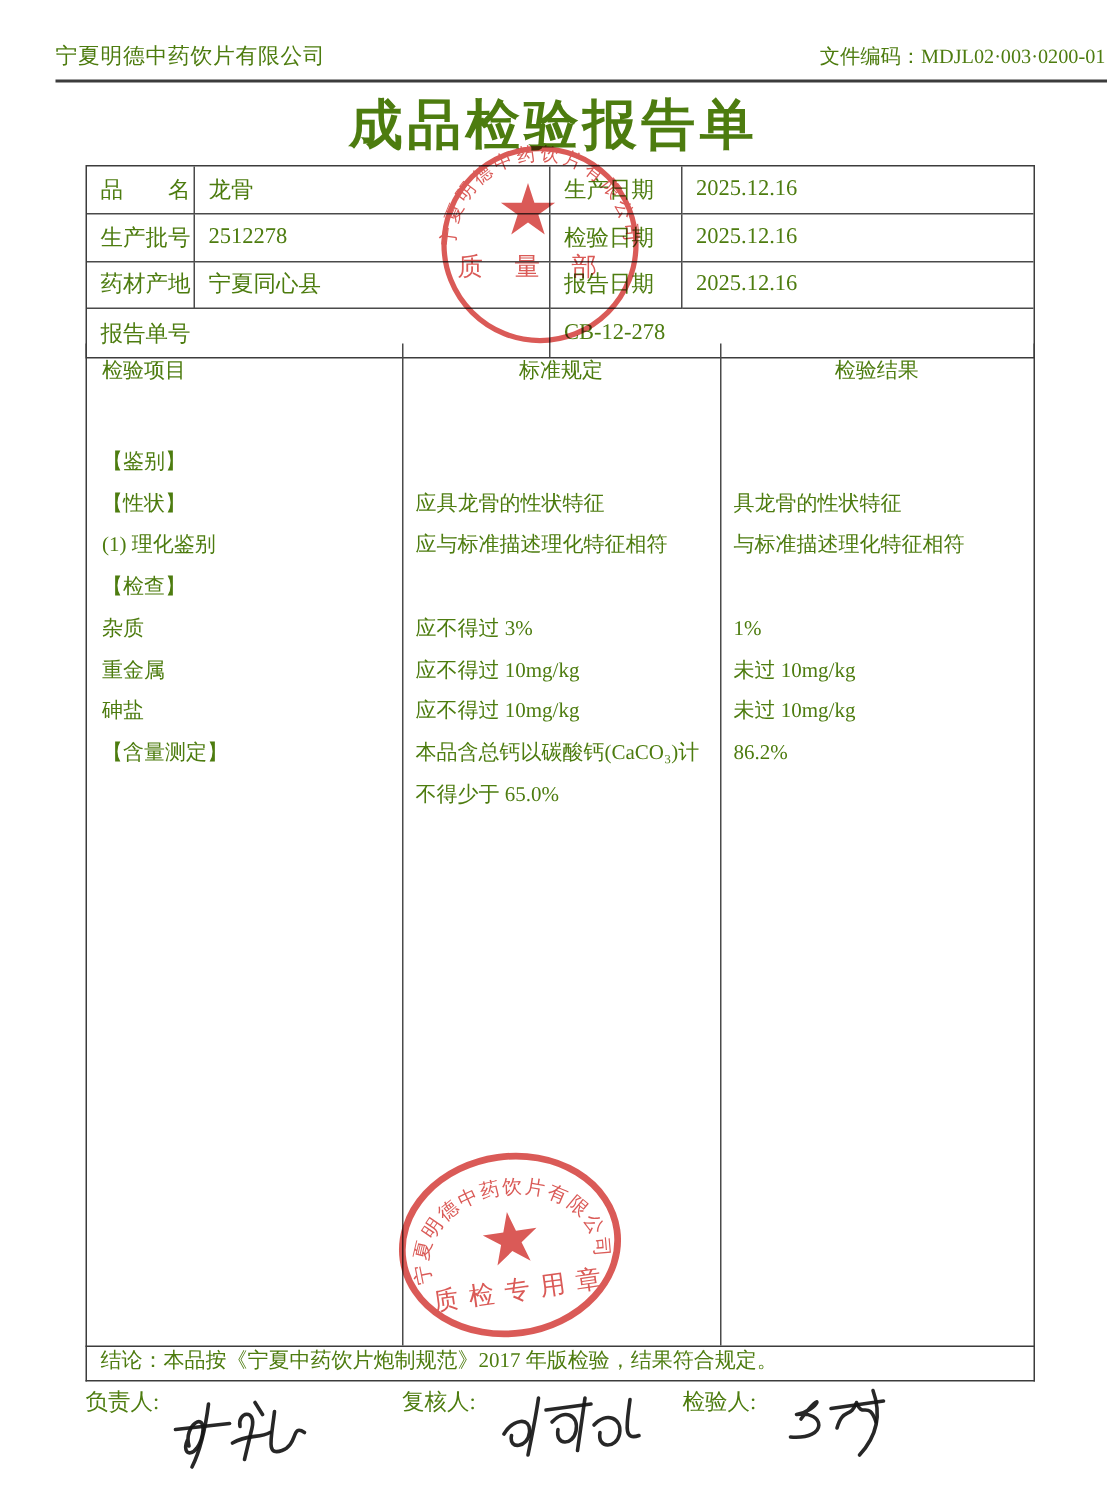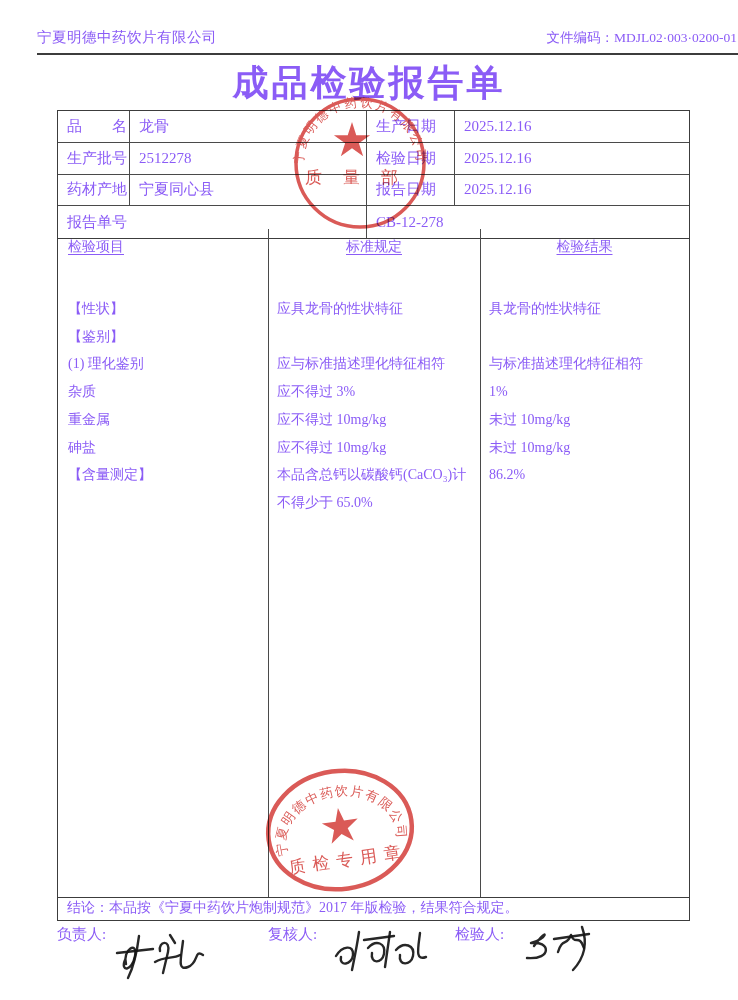--- a/index.html
+++ b/index.html
@@ -1,19 +1,19 @@
 <!DOCTYPE html>
 <html><head>
 <meta charset="utf-8">
 <style>
   * { margin:0; padding:0; box-sizing:border-box; }
   html,body { background:#ffffff; }
   #page {
     position:relative; width:738px; height:1000px; background:#fff;
-    font-family:"Liberation Serif","DejaVu Serif",serif; color:#8b5cf6; overflow:hidden;
+    font-family:"Liberation Serif","DejaVu Serif",serif; color:#4d7c0f; overflow:hidden;
   }
   .hdr-left  { position:absolute; left:37px; top:28px; font-size:14.5px; letter-spacing:.5px; }
   .hdr-right { position:absolute; right:1px; top:29px; font-size:13.5px; white-space:nowrap; }
   .hdr-rule  { position:absolute; left:37px; right:0; top:53px; height:1.5px; background:#3c3c3c; }
   .title { position:absolute; left:0; top:59px; width:100%; text-align:center;
            font-size:36px; font-weight:bold; letter-spacing:3px; }
 
   
   .info {
     position:absolute; left:57px; top:110px; width:633px; height:129px;
@@ -31,21 +31,21 @@
   .results {
     position:absolute; left:57px; top:229px; width:633px; height:669px;
     border:1.5px solid #3c3c3c; border-top:none; font-size:14px;
   }
   .div-v { position:absolute; top:0; bottom:0; width:1px; background:#4a4a4a; }
   .div-v.d1 { left:210px; } .div-v.d2 { left:422px; }
   .res-head { display:flex; padding-top:9px; }
   .res-head .h1 { width:210px; padding-left:10px; }
   .res-head .h2 { width:212px; text-align:center; }
   .res-head .h3 { flex:1; text-align:center; }
-  .res-head span { text-decoration:underline; text-underline-offset:3px; }
+  .res-head span { text-underline-offset:3px; }
   .res-rows { position:absolute; left:0; top:66px; right:0; }
   .rrow { display:flex; }
   .rrow > div { line-height:27.7px; min-height:27.7px; }
   .rrow .c1 { width:210px; padding-left:10px; }
   .rrow .c2 { width:212px; padding-left:9px; }
   .rrow .c3 { flex:1; padding-left:9px; }
 
   
   .conclusion {
     position:absolute; left:57px; top:898px; width:633px; height:23px;
@@ -99,37 +99,42 @@
     <div class="div-v d1"></div>
     <div class="div-v d2"></div>
     <div class="res-head">
       <div class="h1"><span>检验项目</span></div>
       <div class="h2"><span>标准规定</span></div>
       <div class="h3"><span>检验结果</span></div>
     </div>
     <div class="res-rows">
 
         <div class="rrow">
+          <div class="c1">【鉴别】</div>
+          <div class="c2"></div>
+          <div class="c3"></div>
+        </div>
+
+        <div class="rrow">
           <div class="c1">【性状】</div>
           <div class="c2">应具龙骨的性状特征</div>
           <div class="c3">具龙骨的性状特征</div>
         </div>
 
         <div class="rrow">
-          <div class="c1">【鉴别】</div>
-          <div class="c2"></div>
-          <div class="c3"></div>
-        </div>
-
-        <div class="rrow">
           <div class="c1">(1) 理化鉴别</div>
           <div class="c2">应与标准描述理化特征相符</div>
           <div class="c3">与标准描述理化特征相符</div>
         </div>
 
+        <div class="rrow">
+          <div class="c1">【检查】</div>
+          <div class="c2"></div>
+          <div class="c3"></div>
+        </div>
 
         <div class="rrow">
           <div class="c1">杂质</div>
           <div class="c2">应不得过 3%</div>
           <div class="c3">1%</div>
         </div>
 
         <div class="rrow">
           <div class="c1">重金属</div>
           <div class="c2">应不得过 10mg/kg</div>

